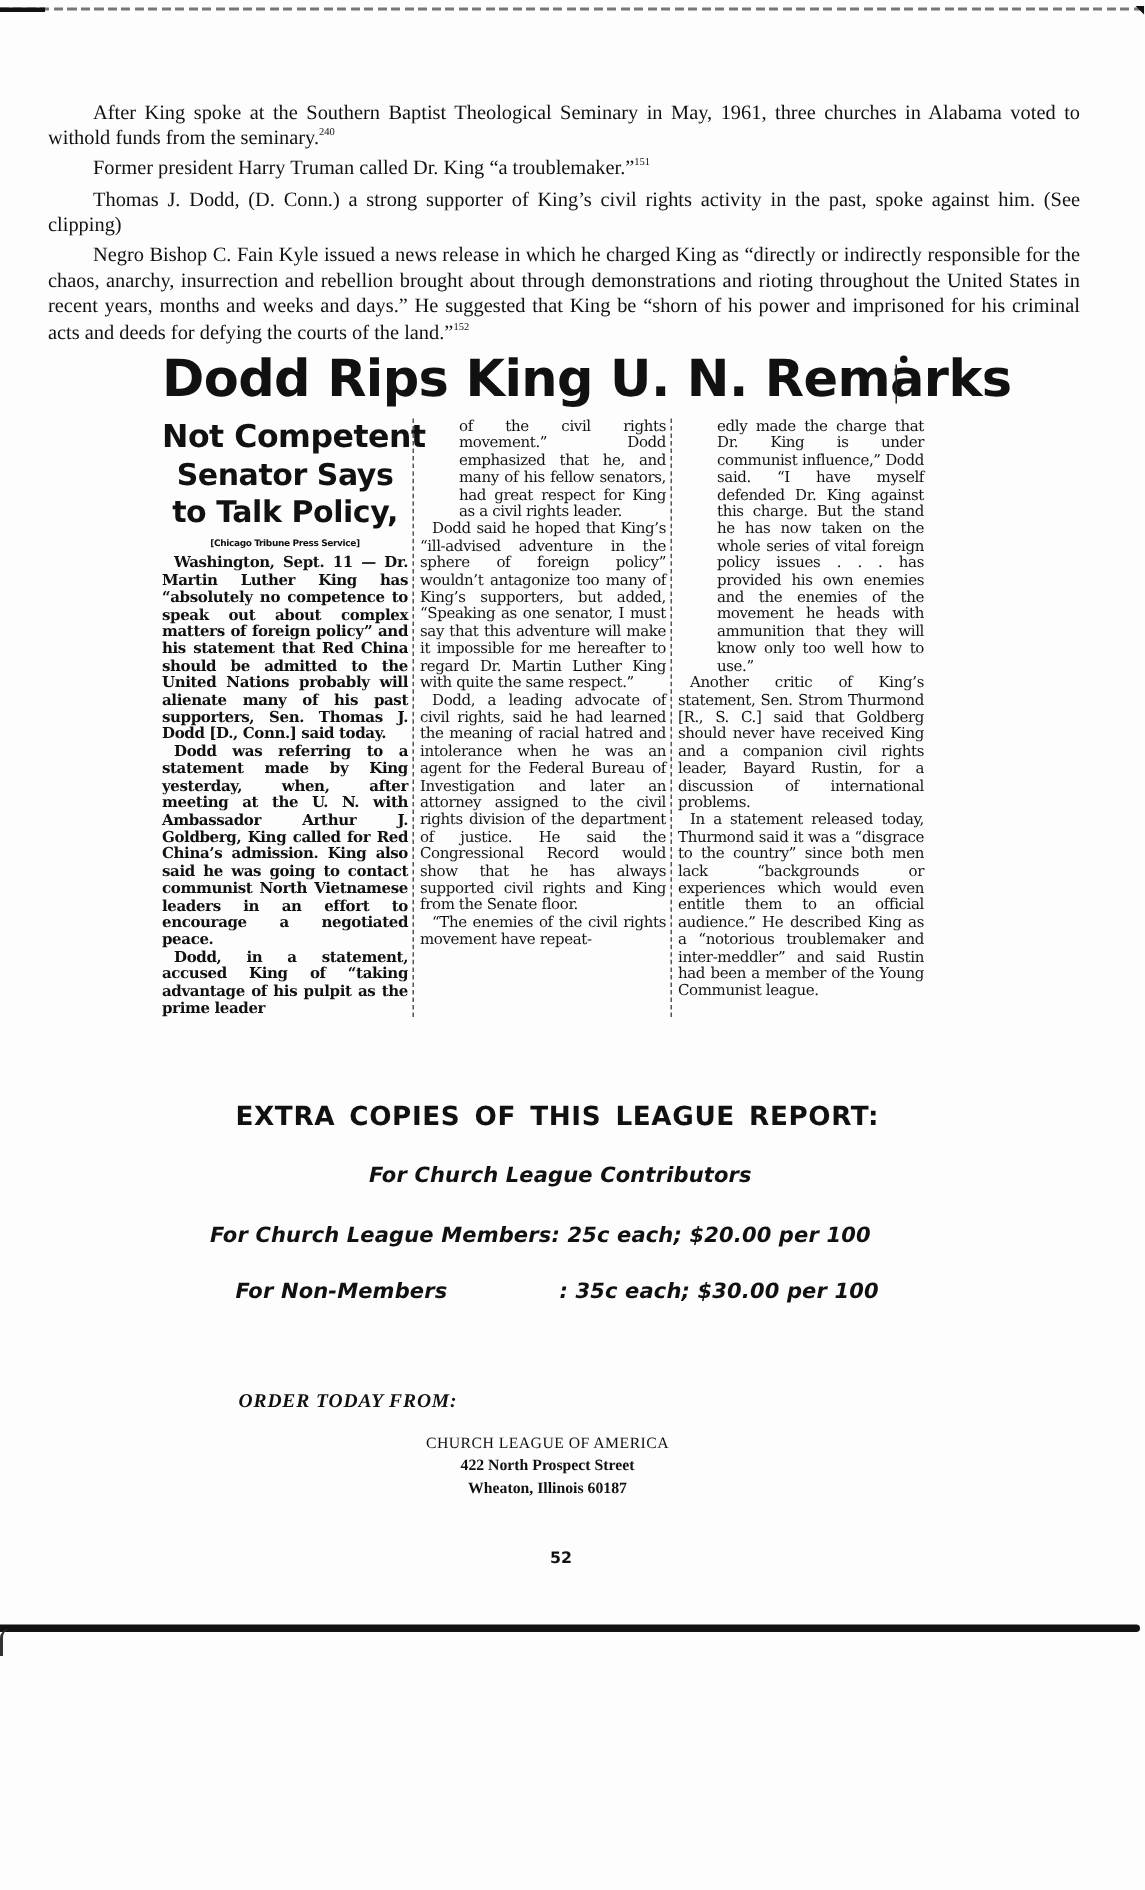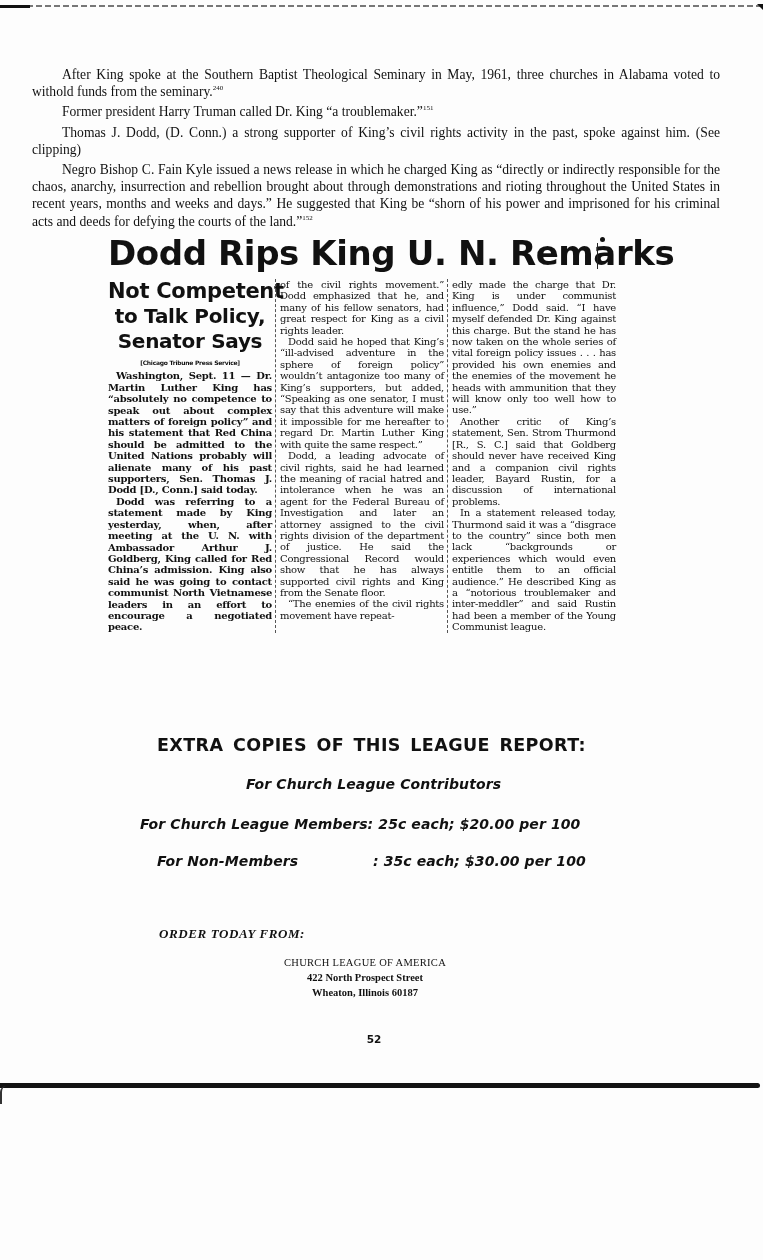--- a/index.html
+++ b/index.html
@@ -110,21 +110,21 @@
     }
     .col {
       font-family: "DejaVu Serif", serif;
       font-size: 10px;
       line-height: 11.4px;
       text-align: justify;
       font-weight: bold;
       letter-spacing: -0.25px;
     }
     .col p { margin: 0; text-indent: 8px; }
-    .col p.noindent { text-indent: 0; }
+    .col p.noindent { text-indent: 0; margin-left: 26px; }
     .col-1 { width: 164px; padding-right: 3px; }
     .col-2 { width: 164px; padding: 0 3px 0 4px; border-left: 1px dashed #555; }
     .col-3 { width: 164px; padding-left: 4px; border-left: 1px dashed #555; }
     .col-2 p, .col-3 p { font-weight: normal; }
     .col-2, .col-3 { font-weight: 600; }
 
     .subhead {
       font-family: "DejaVu Sans", sans-serif;
       font-weight: bold;
       text-align: center;
@@ -237,26 +237,27 @@
 </section>
 
 <article class="clipping">
   <h1 class="headline" style="margin-bottom:0;">
     <span>Dodd Rips King U. N. Remarks</span><span class="headline-mark" style="left:489px;"></span>
   </h1>
   <div class="columns">
     <div class="col col-1">
       <div class="subhead">
         <span class="line1">Not Competent</span>
+        <span style="display:block">Senator Says</span>
         <span style="display:block">to Talk Policy,</span>
-        <span style="display:block">Senator Says</span>
       </div>
       <div class="credit">[Chicago Tribune Press Service]</div>
       <p>Washington, Sept. 11 — Dr. Martin Luther King has “absolutely no competence to speak out about complex matters of foreign policy” and his statement that Red China should be admitted to the United Nations probably will alienate many of his past supporters, Sen. Thomas J. Dodd [D., Conn.] said today.</p>
       <p>Dodd was referring to a statement made by King yesterday, when, after meeting at the U. N. with Ambassador Arthur J. Goldberg, King called for Red China’s admission. King also said he was going to contact communist North Vietnamese leaders in an effort to encourage a negotiated peace.</p>
+      <p>Dodd, in a statement, accused King of “taking advantage of his pulpit as the prime leader</p>
     </div>
     <div class="col col-2">
       <p class="noindent">of the civil rights movement.” Dodd emphasized that he, and many of his fellow senators, had great respect for King as a civil rights leader.</p>
       <p>Dodd said he hoped that King’s “ill-advised adventure in the sphere of foreign policy” wouldn’t antagonize too many of King’s supporters, but added, “Speaking as one senator, I must say that this adventure will make it impossible for me hereafter to regard Dr. Martin Luther King with quite the same respect.”</p>
       <p>Dodd, a leading advocate of civil rights, said he had learned the meaning of racial hatred and intolerance when he was an agent for the Federal Bureau of Investigation and later an attorney assigned to the civil rights division of the department of justice. He said the Congressional Record would show that he has always supported civil rights and King from the Senate floor.</p>
       <p>“The enemies of the civil rights movement have repeat-</p>
     </div>
     <div class="col col-3">
       <p class="noindent">edly made the charge that Dr. King is under communist influence,” Dodd said. “I have myself defended Dr. King against this charge. But the stand he has now taken on the whole series of vital foreign policy issues . . . has provided his own enemies and the enemies of the movement he heads with ammunition that they will know only too well how to use.”</p>
       <p>Another critic of King’s statement, Sen. Strom Thurmond [R., S. C.] said that Goldberg should never have received King and a companion civil rights leader, Bayard Rustin, for a discussion of international problems.</p>

